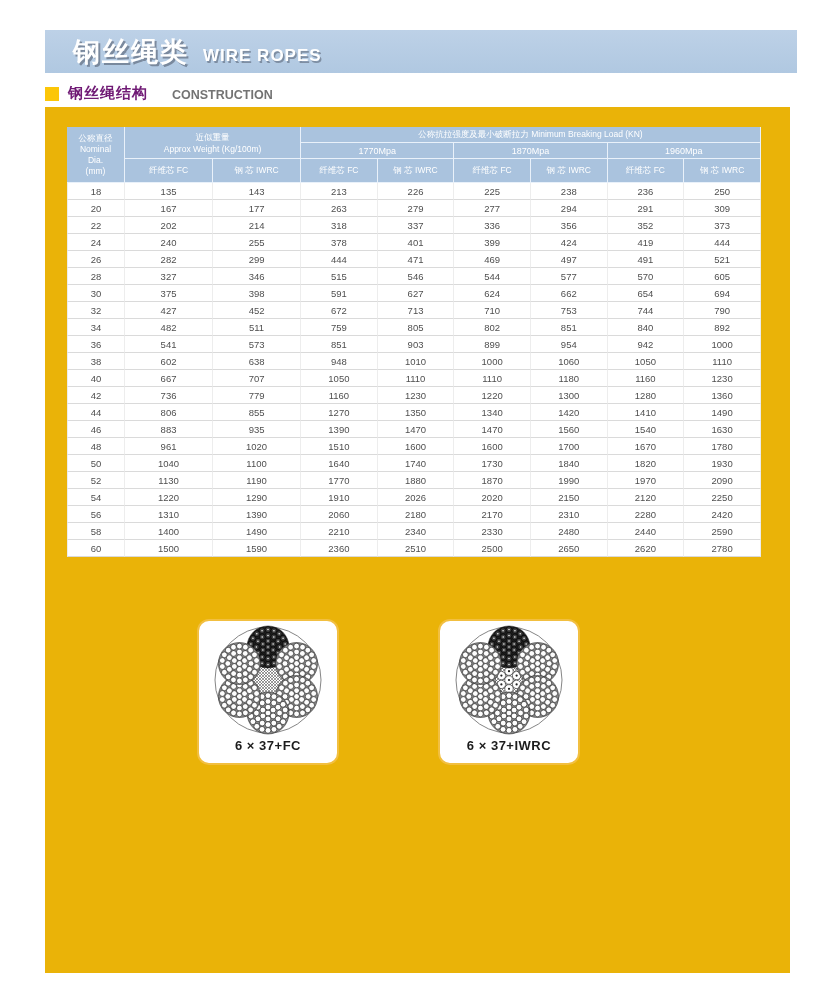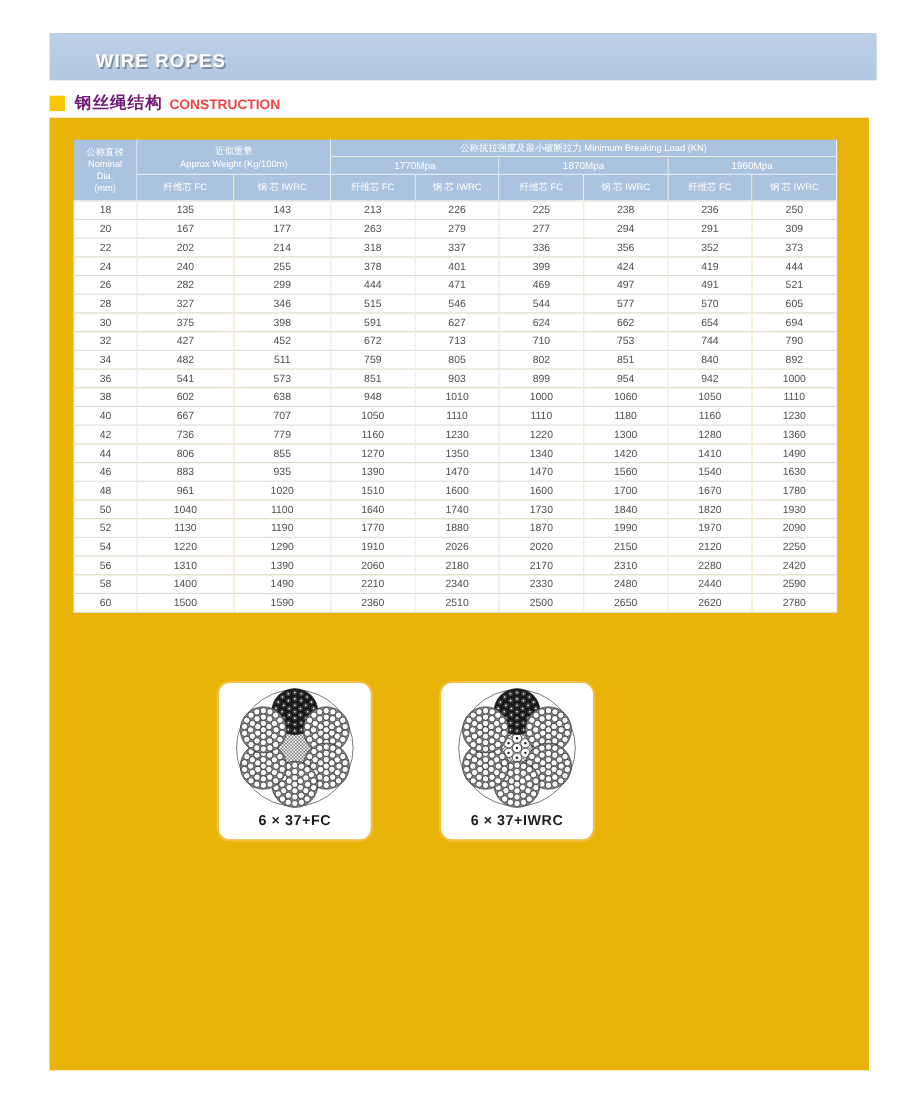--- a/index.html
+++ b/index.html
@@ -20,21 +20,21 @@
   .banner .en {
     color:#ffffff; font-size:17px; font-weight:bold; margin-left:14px; margin-top:8px;
     letter-spacing:1px; text-shadow:1.5px 1.5px 0 rgba(90,102,120,0.6);
   }
   
   .section-head {
     position:absolute; left:45px; top:84px; display:flex; align-items:center;
   }
   .bullet { width:14px; height:14px; background:#fcc608; margin-right:9px; }
   .section-head .zh { font-size:15px; font-weight:bold; color:#701a75; letter-spacing:1px; }
-  .section-head .en { font-size:12.5px; font-weight:bold; color:#ef4444; margin-left:6px; margin-top:2px; }
+  .section-head .en { font-size:12.5px; font-weight:bold; color:#737373; margin-left:24px; margin-top:2px; }
   
   .panel {
     position:absolute; left:45px; top:107px; width:745px; height:866px;
     background:#eab308;
   }
   
   table.spec {
     border-collapse:separate; border-spacing:0; table-layout:fixed;
     width:694px; margin:20px 0 0 22px;
   }
@@ -50,33 +50,34 @@
   th.sub-head { font-size:8.5px; height:24px; }
   table.spec td {
     background:#ffffff; color:#4f4f4f; font-size:9.5px; text-align:center;
     height:17px; border-bottom:1px solid #dadada; border-right:1px solid #ededed;
     vertical-align:middle;
   }
   table.spec tr td:first-child { border-left:1px solid #ededed; }
   
   .note { margin:8px 0 0 23px; font-size:9.5px; color:#555; letter-spacing:1px; }
   
-  .cards { display:flex; margin:62px 0 0 152px; gap:60px; }
+  .cards { display:flex; margin:62px 0 0 152px; gap:99px; }
   .card {
     width:142px; height:146px; background:#ffffff;
     border:2px solid #f2bf40; border-radius:12px;
     display:flex; flex-direction:column; align-items:center; padding-top:4px;
   }
   .card .label { font-size:13px; font-weight:bold; color:#1c1c1c; letter-spacing:0.5px; margin-top:1px; }
   .rope-svg { display:block; }
 </style>
 </head>
 <body>
 
 <div class="banner">
+  <span class="zh">钢丝绳类</span>
   <span class="en">WIRE ROPES</span>
 </div>
 
 <div class="section-head">
   <span class="bullet"></span>
   <span class="zh">钢丝绳结构</span>
   <span class="en">CONSTRUCTION</span>
 </div>
 
 <div class="panel">

